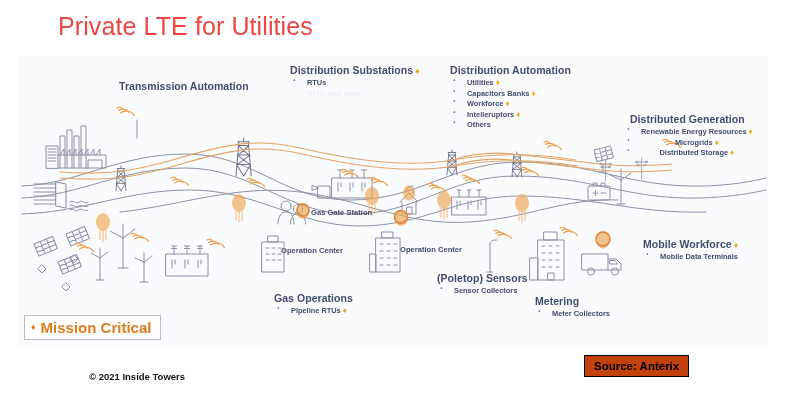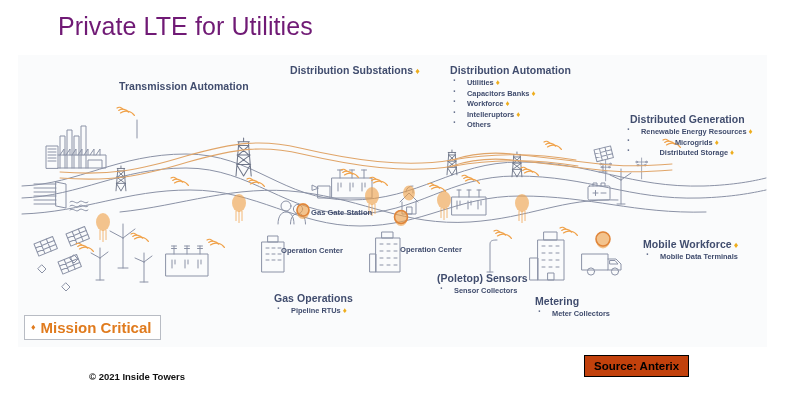--- a/index.html
+++ b/index.html
@@ -9,21 +9,21 @@
     font-family:"Liberation Sans", sans-serif;
     overflow:hidden;
     position:relative;
   }
   .slide{position:absolute;left:0;top:0;width:785px;height:411px;background:#fff;}
 
   
   .title{
     position:absolute;left:58px;top:12px;
     font-size:25px;font-weight:400;letter-spacing:.1px;
-    color:#701a75;
+    color:#ef4444;
     white-space:nowrap;
   }
 
   
   .panel{
     position:absolute;left:18px;top:55px;width:749px;height:292px;
     background:#fafbfc;
   }
 
   
@@ -378,20 +378,24 @@
       <circle cx="303" cy="210" r="6"></circle>
     </g>
   </svg>
 
   <div class="lbl" style="left:119px;top:80px;">
     <div class="head"><span>Transmission Automation</span><span class="dia big"></span></div>
   </div>
 
   <div class="lbl" style="left:290px;top:64px;">
     <div class="head"><span>Distribution Substations</span><span class="dia big">♦</span></div>
+    <ul>
+      <li><span>RTUs</span></li>
+      <li class="ghost"><span>RTUs and more</span></li>
+    </ul>
   </div>
 
   <div class="lbl" style="left:450px;top:64px;">
     <div class="head"><span>Distribution Automation</span><span class="dia big"></span></div>
     <ul>
       <li><span>Utilities</span><span class="dia">♦</span></li>
       <li><span>Capacitors Banks</span><span class="dia">♦</span></li>
       <li><span>Workforce</span><span class="dia">♦</span></li>
       <li><span>Intelleruptors</span><span class="dia">♦</span></li>
       <li><span>Others</span></li>

